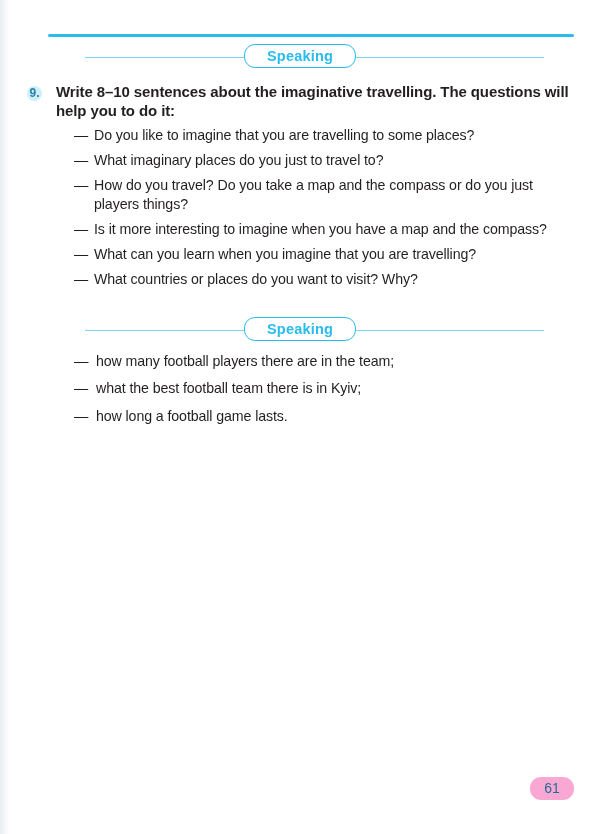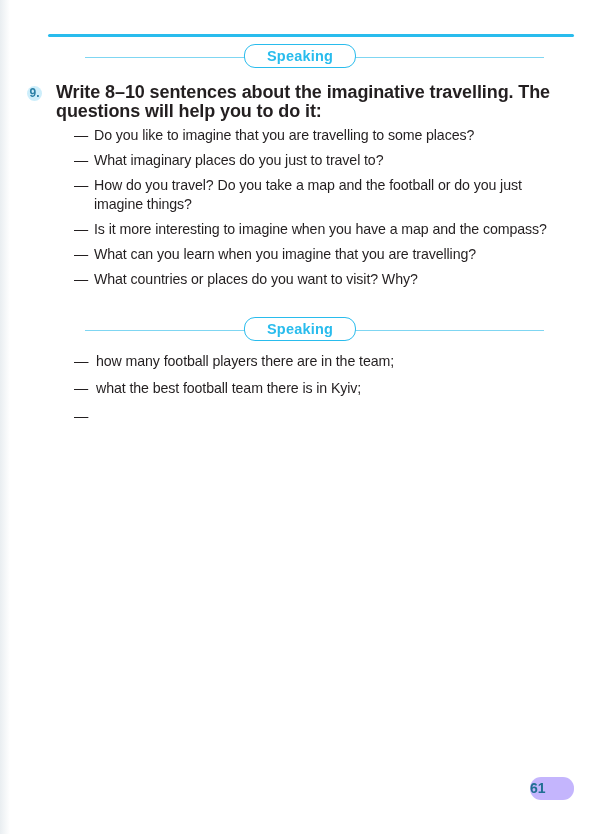--- a/index.html
+++ b/index.html
@@ -91,21 +91,21 @@
   }
   .num-badge.two .dot {
     width: 19px;
     height: 19px;
     line-height: 19px;
     border-radius: 50%;
   }
   .task-text {
     flex: 1 1 auto;
     font-weight: bold;
-    font-size: 18px;
+    font-size: 15px;
     line-height: 18.5px;
     letter-spacing: -0.1px;
   }
   ul.qlist {
     list-style: none;
     margin: 6px 0 0 0;
     padding: 0 0 0 44px;
   }
   ul.qlist li {
     position: relative;
@@ -123,25 +123,26 @@
   ul.qlist.wide li {
     padding-left: 22px;
   }
   .spacer-a { height: 22px; }
   .page-num {
     position: absolute;
     right: 26px;
     bottom: 34px;
     width: 44px;
     height: 23px;
-    background: #c4b5fd;
+    background: #f9a8d4;
     border-radius: 11px;
     color: #1f6f93;
-    font-weight: bold;
+    font-weight: normal;
     font-size: 14px;
+    text-align: center;
     line-height: 23px;
   }
   .edge {
     position: absolute;
     left: 0;
     top: 0;
     width: 10px;
     height: 834px;
     background: linear-gradient(to right, #e9eef1, #ffffff);
   }
@@ -166,38 +167,38 @@
     <div class="num-badge">
       <span class="dot">9.</span>
     </div>
     <div class="task-text">Write 8–10 sentences about the imaginative travelling. The questions will help you to do it:</div>
   </div>
 
   <ul class="qlist">
     <li><span class="dash">—</span><span>Do you like to imagine that you are travelling to some places?</span></li>
     <li><span class="dash">—</span><span>What imaginary places do you just to travel to?</span></li>
     <li><span class="dash">—</span></li>
-    <li><span class="dash">—</span><span>How do you travel? Do you take a map and the football or do you just imagine things?</span></li>
+    <li><span class="dash">—</span><span>How do you travel? Do you take a map and the compass or do you just players things?</span></li>
     <li><span class="dash">—</span><span>Is it more interesting to imagine when you have a map and the compass?</span></li>
     <li><span class="dash">—</span><span>What can you learn when you imagine that you are travelling?</span></li>
     <li><span class="dash">—</span><span>What countries or places do you want to visit? Why?</span></li>
   </ul>
 
   <div class="spacer-a"></div>
 
   <div class="section-head">
     <div class="line"></div>
     <div class="chip">Speaking</div>
   </div>
 
 
   <ul class="qlist wide" style="margin-top:9px">
     <li style="margin-bottom:9px"><span class="dash">—</span></li>
     <li style="margin-bottom:9px"><span class="dash">—</span></li>
     <li style="margin-bottom:9px"><span class="dash">—</span><span>how many football players there are in the team;</span></li>
     <li style="margin-bottom:9px"><span class="dash">—</span><span>what the best football team there is in Kyiv;</span></li>
     <li style="margin-bottom:9px"><span class="dash">—</span></li>
-    <li style="margin-bottom:9px"><span class="dash">—</span></li>
+    <li style="margin-bottom:9px"><span class="dash">—</span><span>how long a football game lasts.</span></li>
   </ul>
 
   <div class="page-num">61</div>
 
 </div>
 
 </body></html>

